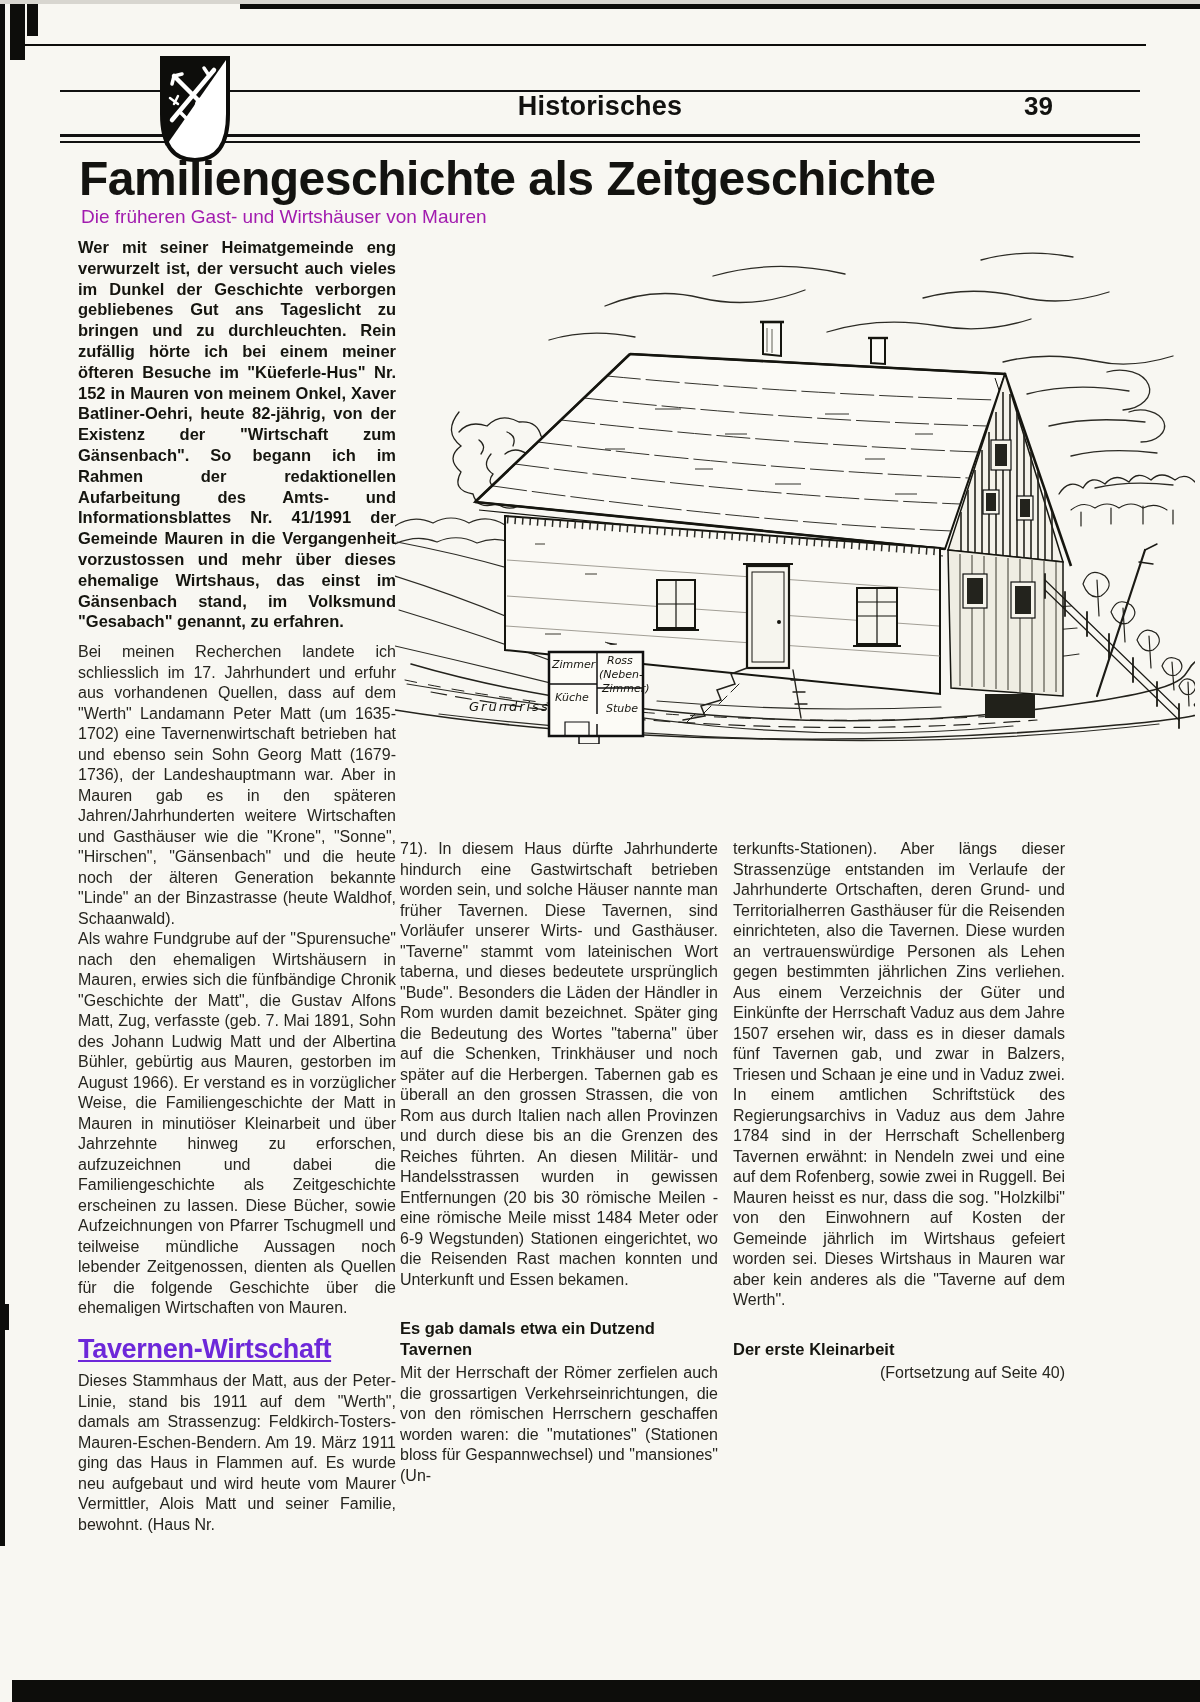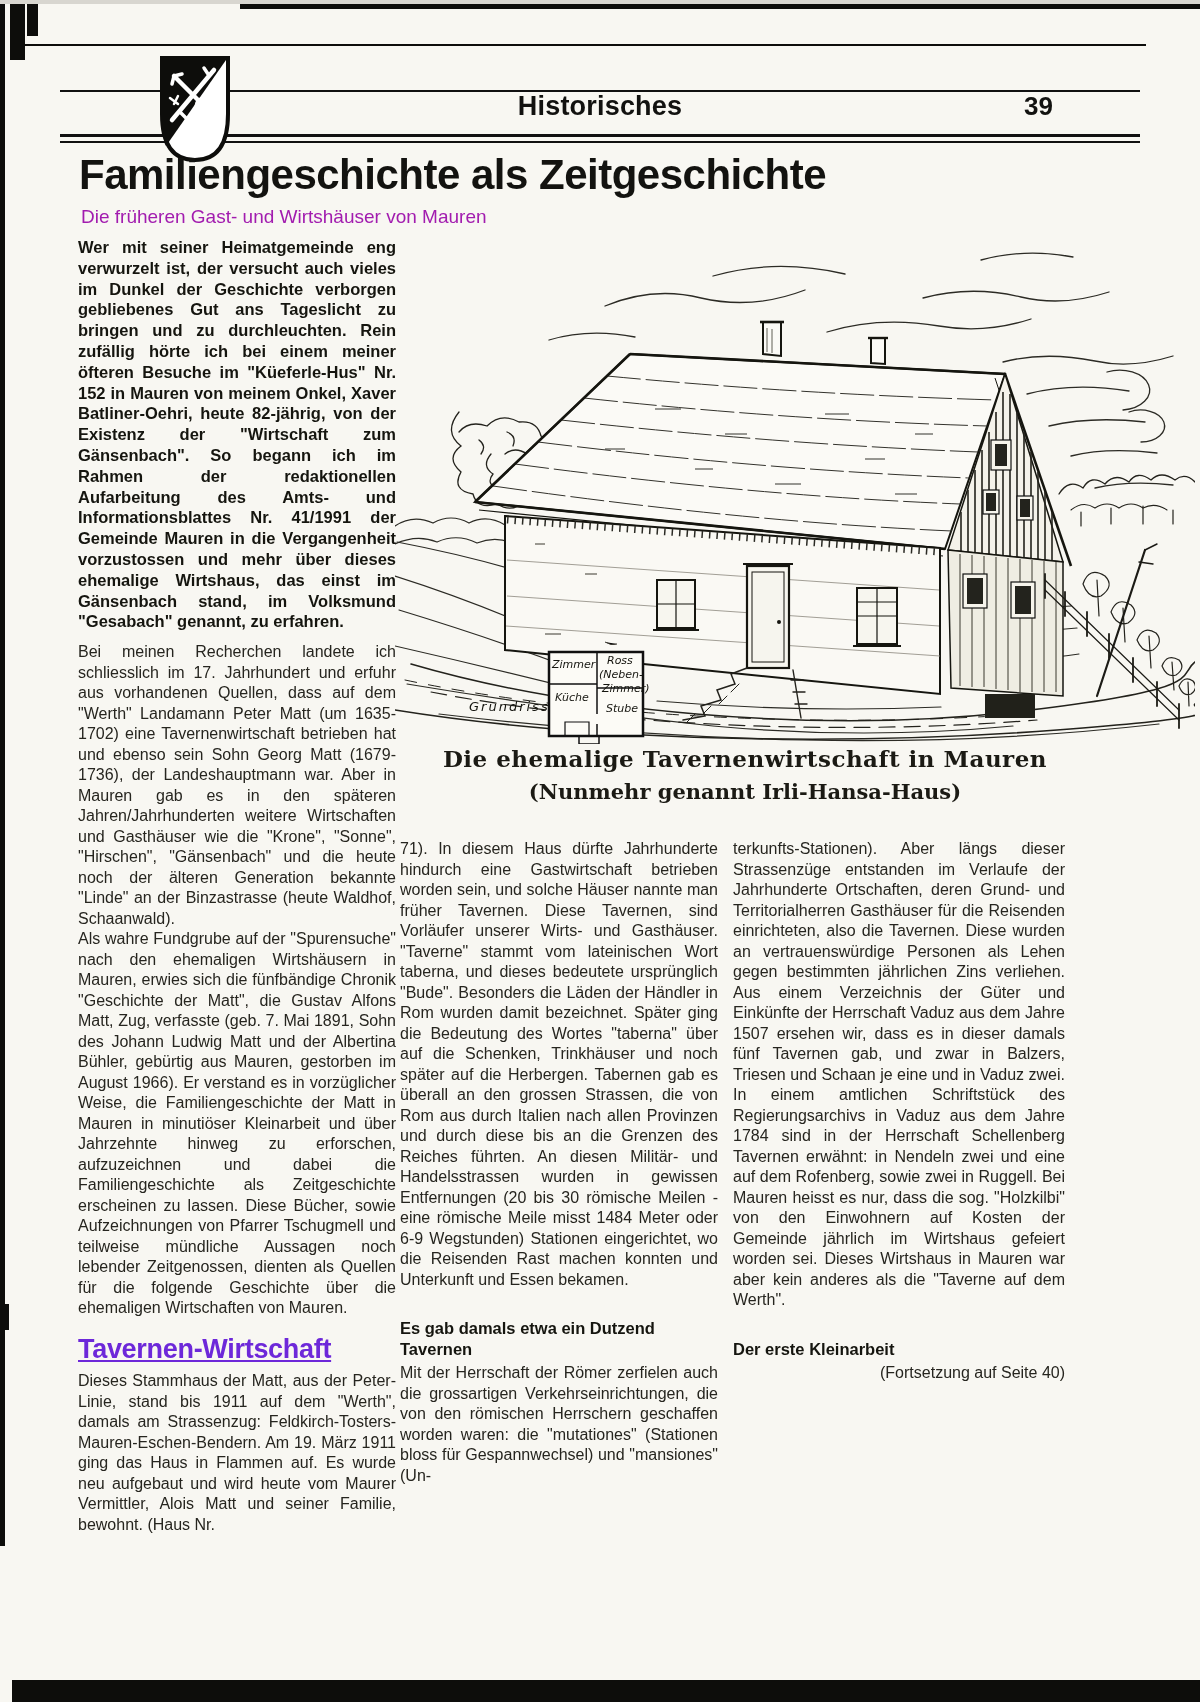--- a/index.html
+++ b/index.html
@@ -15,21 +15,21 @@
   .hdr-section{
     position:absolute;left:0;top:87px;width:1200px;text-align:center;
     font-size:27px;font-weight:bold;letter-spacing:.2px;color:#121210;
   }
   .hdr-num{
     position:absolute;left:1024px;top:87px;font-size:26px;font-weight:bold;color:#121210;
   }
   .crest{position:absolute;left:158px;top:50px;}
   .title{
     position:absolute;left:79px;top:147px;width:1040px;
-    font-size:42px;font-weight:bold;letter-spacing:-.5px;color:#131310;
+    font-size:48px;font-weight:bold;letter-spacing:-.5px;color:#131310;
   }
   .subtitle{position:absolute;left:81px;top:202px;font-size:19px;color:#a21caf;}
   
   .col{position:absolute;font-size:16px;line-height:20.5px;text-align:justify;}
   .col p{margin:0;}
   .col-left{left:78px;top:233px;width:318px;}
   .col-mid{left:400px;top:835px;width:318px;}
   .col-right{left:733px;top:835px;width:332px;}
   .lead{font-weight:bold;color:#15150f;font-size:16.5px;line-height:20.8px;}
   .gap-top{margin-top:10px !important;}
@@ -257,24 +257,20 @@
 
     <div class="plan-label" style="left:157px;top:414px;">Zimmer</div>
     <div class="plan-label" style="left:212px;top:410px;">Ross</div>
     <div class="plan-label" style="left:204px;top:424px;">(Neben-</div>
     <div class="plan-label" style="left:207px;top:438px;">Zimmer)</div>
     <div class="plan-label" style="left:160px;top:447px;">Küche</div>
     <div class="plan-label" style="left:211px;top:458px;">Stube</div>
     <div class="plan-label plan-title" style="left:74px;top:455px;">Grundriss</div>
   </div>
 
-  <div class="caption">
-    <div class="c1">Die ehemalige Tavernenwirtschaft in Mauren</div>
-    <div class="c2">(Nunmehr genannt Irli-Hansa-Haus)</div>
-  </div>
 
   <div class="col col-left">
     <p class="lead">Wer mit seiner Heimatgemeinde eng verwurzelt ist, der versucht auch vieles im Dunkel der Geschichte verborgen gebliebenes Gut ans Tageslicht zu bringen und zu durchleuchten. Rein zufällig hörte ich bei einem meiner öfteren Besuche im "Küeferle-Hus" Nr. 152 in Mauren von meinem Onkel, Xaver Batliner-Oehri, heute 82-jährig, von der Existenz der "Wirtschaft zum Gänsenbach". So begann ich im Rahmen der redaktionellen Aufarbeitung des Amts- und Informationsblattes Nr. 41/1991 der Gemeinde Mauren in die Vergangenheit vorzustossen und mehr über dieses ehemalige Wirtshaus, das einst im Gänsenbach stand, im Volksmund "Gesabach" genannt, zu erfahren.</p>
     <p class="gap-top">Bei meinen Recherchen landete ich schliesslich im 17. Jahrhundert und erfuhr aus vorhandenen Quellen, dass auf dem "Werth" Landamann Peter Matt (um 1635-1702) eine Tavernenwirtschaft betrieben hat und ebenso sein Sohn Georg Matt (1679-1736), der Landeshauptmann war. Aber in Mauren gab es in den späteren Jahren/Jahrhunderten weitere Wirtschaften und Gasthäuser wie die "Krone", "Sonne", "Hirschen", "Gänsenbach" und die heute noch der älteren Generation bekannte "Linde" an der Binzastrasse (heute Waldhof, Schaanwald).</p>
     <p>Als wahre Fundgrube auf der "Spurensuche" nach den ehemaligen Wirtshäusern in Mauren, erwies sich die fünfbändige Chronik "Geschichte der Matt", die Gustav Alfons Matt, Zug, verfasste (geb. 7. Mai 1891, Sohn des Johann Ludwig Matt und der Albertina Bühler, gebürtig aus Mauren, gestorben im August 1966). Er verstand es in vorzüglicher Weise, die Familiengeschichte der Matt in Mauren in minutiöser Kleinarbeit und über Jahrzehnte hinweg zu erforschen, aufzuzeichnen und dabei die Familiengeschichte als Zeitgeschichte erscheinen zu lassen. Diese Bücher, sowie Aufzeichnungen von Pfarrer Tschugmell und teilweise mündliche Aussagen noch lebender Zeitgenossen, dienten als Quellen für die folgende Geschichte über die ehemaligen Wirtschaften von Mauren.</p>
     <h2 class="sec">Tavernen-Wirtschaft</h2>
     <p>Dieses Stammhaus der Matt, aus der Peter-Linie, stand bis 1911 auf dem "Werth", damals am Strassenzug: Feldkirch-Tosters-Mauren-Eschen-Bendern. Am 19. März 1911 ging das Haus in Flammen auf. Es wurde neu aufgebaut und wird heute vom Maurer Vermittler, Alois Matt und seiner Familie, bewohnt. (Haus Nr.</p>
   </div>
 
   <div class="col col-mid">

